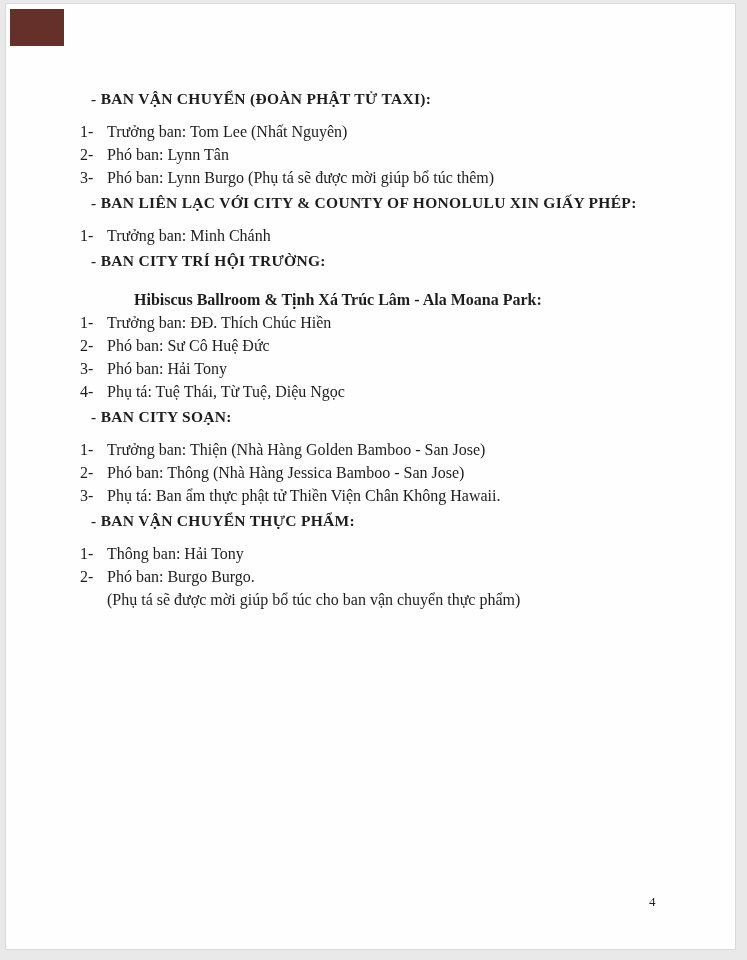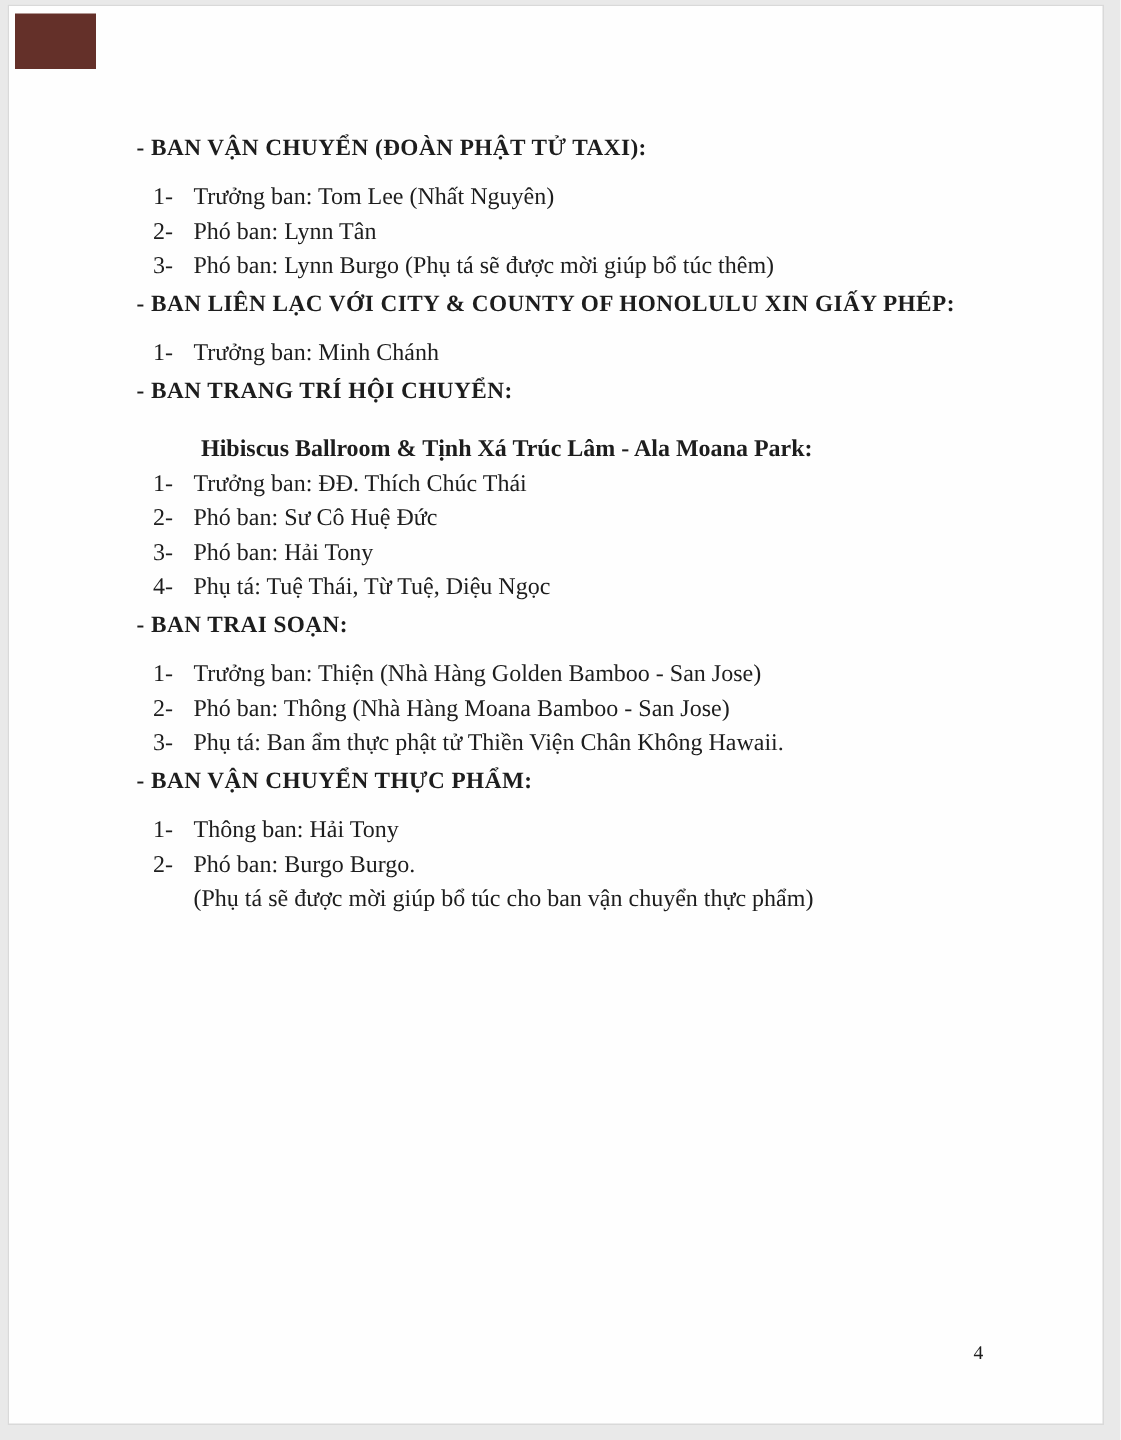--- a/index.html
+++ b/index.html
@@ -39,21 +39,21 @@
     letter-spacing: 0.3px;
   }
   .subheader {
     padding-left: 128px;
     margin: 18px 0 0 0;
     font-weight: bold;
     font-size: 16px;
     line-height: 23px;
   }
   .item {
-    padding-left: 96px;
+    padding-left: 74px;
     font-size: 16px;
     line-height: 23px;
     white-space: nowrap;
   }
   .num { display: inline-block; width: 27px; }
   .page-number {
     position: absolute;
     left: 643px; top: 890px;
     font-size: 13px;
     line-height: 15px;
@@ -81,43 +81,43 @@
     </div>
 
     <div class="section">
       <h2 class="section-header">- BAN LIÊN LẠC VỚI CITY &amp; COUNTY OF HONOLULU XIN GIẤY PHÉP:</h2>
       <div class="item">
         <span class="num">1-</span><span>Trưởng ban: Minh Chánh</span>
       </div>
     </div>
 
     <div class="section">
-      <h2 class="section-header">- BAN TRANG TRÍ HỘI CHUYỂN:</h2>
+      <h2 class="section-header">- BAN CITY TRÍ HỘI TRƯỜNG:</h2>
       <div class="subheader">Hibiscus Ballroom &amp; Tịnh Xá Trúc Lâm - Ala Moana Park:</div>
       <div class="item">
-        <span class="num">1-</span><span>Trưởng ban: ĐĐ. Thích Chúc Thái</span>
+        <span class="num">1-</span><span>Trưởng ban: ĐĐ. Thích Chúc Hiền</span>
       </div>
       <div class="item">
         <span class="num">2-</span><span>Phó ban: Sư Cô Huệ Đức</span>
       </div>
       <div class="item">
         <span class="num">3-</span><span>Phó ban: Hải Tony</span>
       </div>
       <div class="item">
         <span class="num">4-</span><span>Phụ tá: Tuệ Thái, Từ Tuệ, Diệu Ngọc</span>
       </div>
     </div>
 
     <div class="section">
-      <h2 class="section-header">- BAN TRAI SOẠN:</h2>
+      <h2 class="section-header">- BAN CITY SOẠN:</h2>
       <div class="item">
         <span class="num">1-</span><span>Trưởng ban: Thiện (Nhà Hàng Golden Bamboo - San Jose)</span>
       </div>
       <div class="item">
-        <span class="num">2-</span><span>Phó ban: Thông (Nhà Hàng Moana Bamboo - San Jose)</span>
+        <span class="num">2-</span><span>Phó ban: Thông (Nhà Hàng Jessica Bamboo - San Jose)</span>
       </div>
       <div class="item">
         <span class="num">3-</span><span>Phụ tá: Ban ẩm thực phật tử Thiền Viện Chân Không Hawaii.</span>
       </div>
     </div>
 
     <div class="section">
       <h2 class="section-header">- BAN VẬN CHUYỂN THỰC PHẨM:</h2>
       <div class="item">
         <span class="num">1-</span><span>Thông ban: Hải Tony</span>

